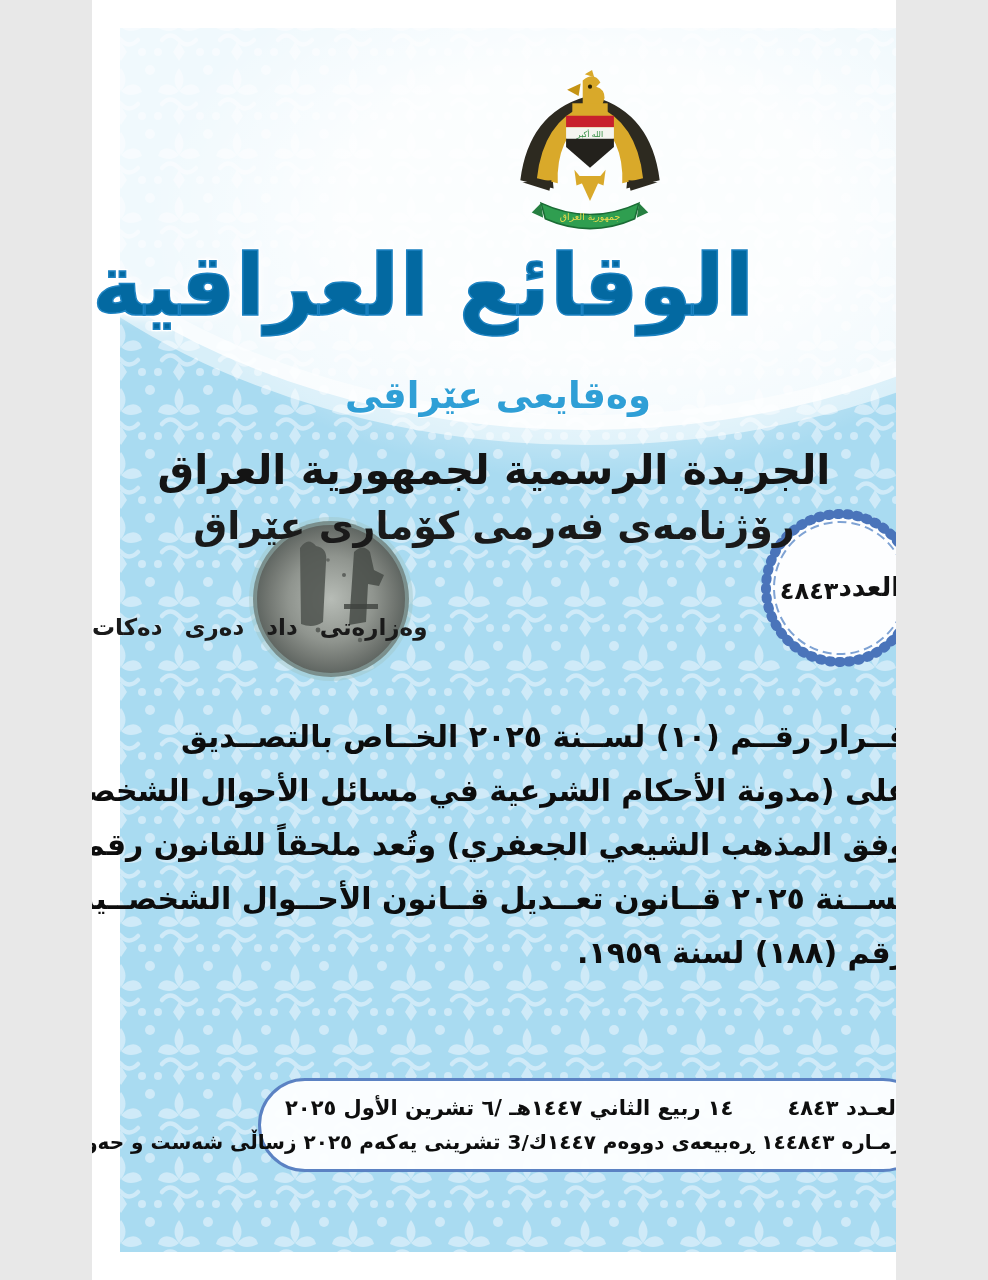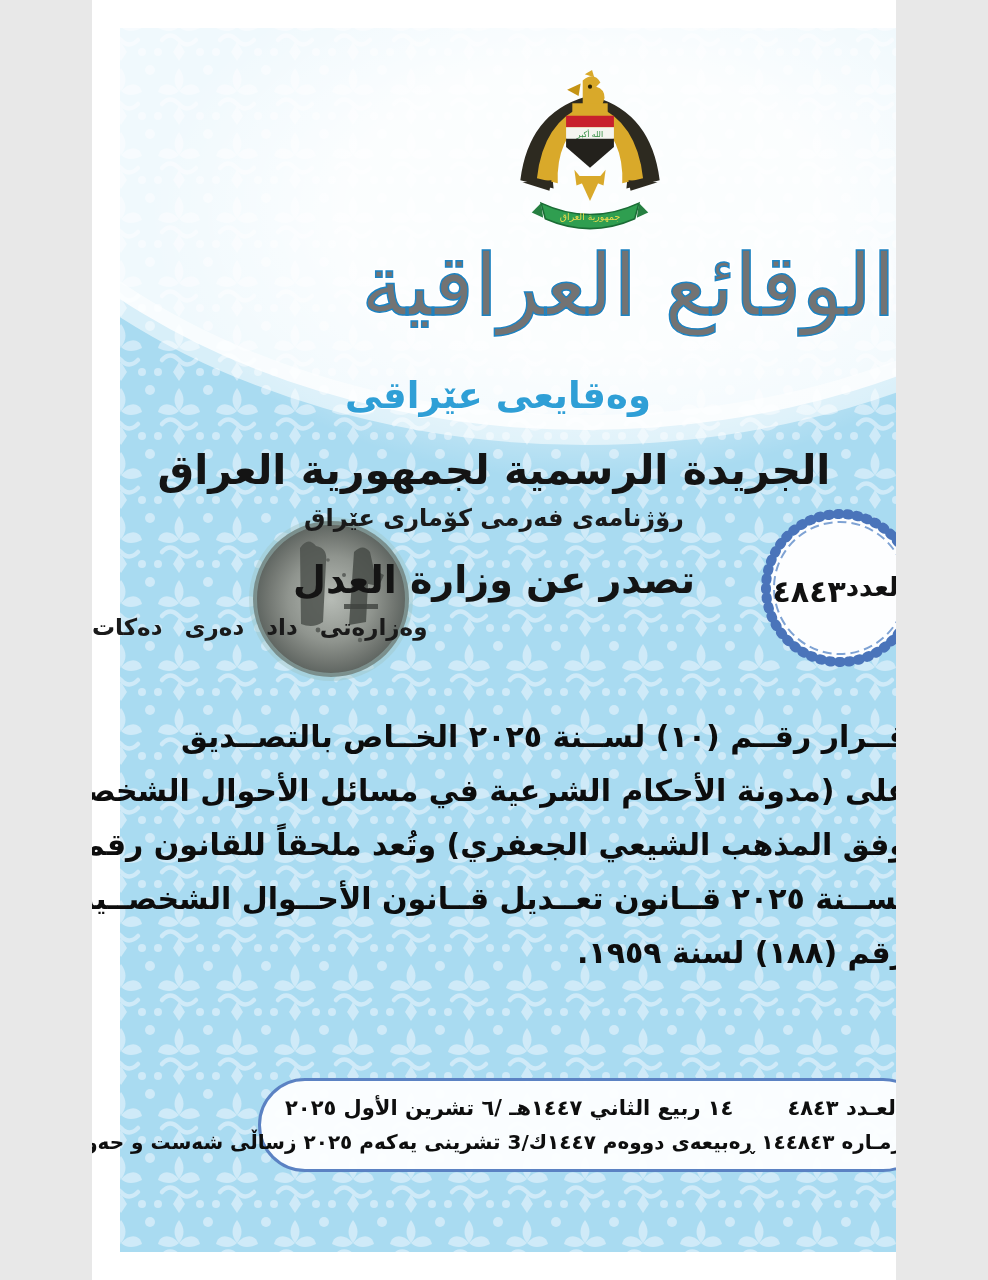--- a/index.html
+++ b/index.html
@@ -4,45 +4,45 @@
 <style>
   html,body{margin:0;padding:0;background:#e8e8e8;}
   .page{
     position:relative;width:804px;height:1280px;background:#ffffff;
     font-family:"DejaVu Sans", sans-serif;overflow:hidden;margin:0 auto;
   }
   .abs{position:absolute;}
   .bg-svg{position:absolute;left:0;top:0;width:988px;height:1280px;}
 
   .main-title{
-    left:0;right:0;top:236px;text-align:right;
-    font-size:86px;font-weight:normal;color:#737373;line-height:1.15;
+    left:0;right:0;top:236px;text-align:left;
+    font-size:86px;font-weight:bold;color:#0369a1;line-height:1.15;
     -webkit-text-stroke:1.5px #1d83c2;
     text-shadow:0 0 10px #ffffff,0 0 16px #ffffff,
       2px 2px 0 #ffffff,-2px -2px 0 #ffffff,2px -2px 0 #ffffff,-2px 2px 0 #ffffff;
   }
   .subtitle-ku{
     left:8px;right:0;top:374px;text-align:center;
     font-size:37px;font-weight:bold;color:#2f9fd6;
     text-shadow:1px 1px 0 #ffffff;
   }
   .gazette-ar{left:0;right:0;top:446px;text-align:center;
     font-size:41px;font-weight:bold;color:#141414;}
   .gazette-ku{left:0;right:0;top:504px;text-align:center;
-    font-size:24px;font-weight:bold;color:#1a1a1a;}
+    font-size:38px;font-weight:bold;color:#1a1a1a;}
   .issuer-ar{left:0;right:0;top:558px;text-align:center;
     font-size:38px;font-weight:bold;color:#141414;}
   .issuer-ku{left:0;right:0;top:614px;text-align:left;
     font-size:23px;font-weight:bold;color:#1a1a1a;word-spacing:14px;}
 
   .badge-text{left:663px;top:503px;width:170px;height:170px;
     display:flex;flex-direction:row;align-items:center;justify-content:center;
     color:#111;}
   .badge-label{font-size:26px;font-weight:bold;line-height:1.3;}
-  .badge-number{font-size:30px;font-weight:bold;letter-spacing:6px;margin-top:6px;}
+  .badge-number{font-size:24px;font-weight:bold;letter-spacing:6px;margin-top:6px;}
 
   .decree{left:166px;top:710px;width:650px;direction:rtl;color:#0d0d0d;}
   .decree-line{
     font-size:30px;font-weight:bold;line-height:54px;white-space:nowrap;
     text-align:justify;text-align-last:justify;
   }
   .decree-line.last{text-align-last:right;}
   .decree-bullet{position:absolute;right:-36px;top:6px;font-size:32px;color:#0d0d0d;}
 
   .footer-box{
@@ -141,21 +141,20 @@
       <circle cx="748" cy="588" r="70" fill="#fdfeff"></circle>
       <circle cx="748" cy="588" r="74" fill="none" stroke="#4a74ba" stroke-width="10" stroke-dasharray="2 7.6" stroke-linecap="round"></circle>
       <circle cx="748" cy="588" r="66" fill="none" stroke="#7fa3d4" stroke-width="2" stroke-dasharray="9 5"></circle>
     </g>
   </svg>
 
   <div class="abs main-title">الوقائع العراقية</div>
   <div class="abs subtitle-ku">وەقايعى عێراقى</div>
   <div class="abs gazette-ar">الجريدة الرسمية لجمهورية العراق</div>
   <div class="abs gazette-ku">رۆژنامەی فەرمی کۆماری عێراق</div>
-  <div class="abs issuer-ar">تصدر عن وزارة العدل</div>
   <div class="abs issuer-ku">وەزارەتی داد دەری دەکات</div>
 
   <div class="abs badge-text">
     <div class="badge-label">العدد</div>
     <div class="badge-number">٤٨٤٣</div>
   </div>
 
   <div class="abs decree">
     <span class="decree-bullet">•</span>
     <div class="decree-line">قــرار رقــم (١٠) لســنة ٢٠٢٥ الخــاص بالتصــديق</div>

